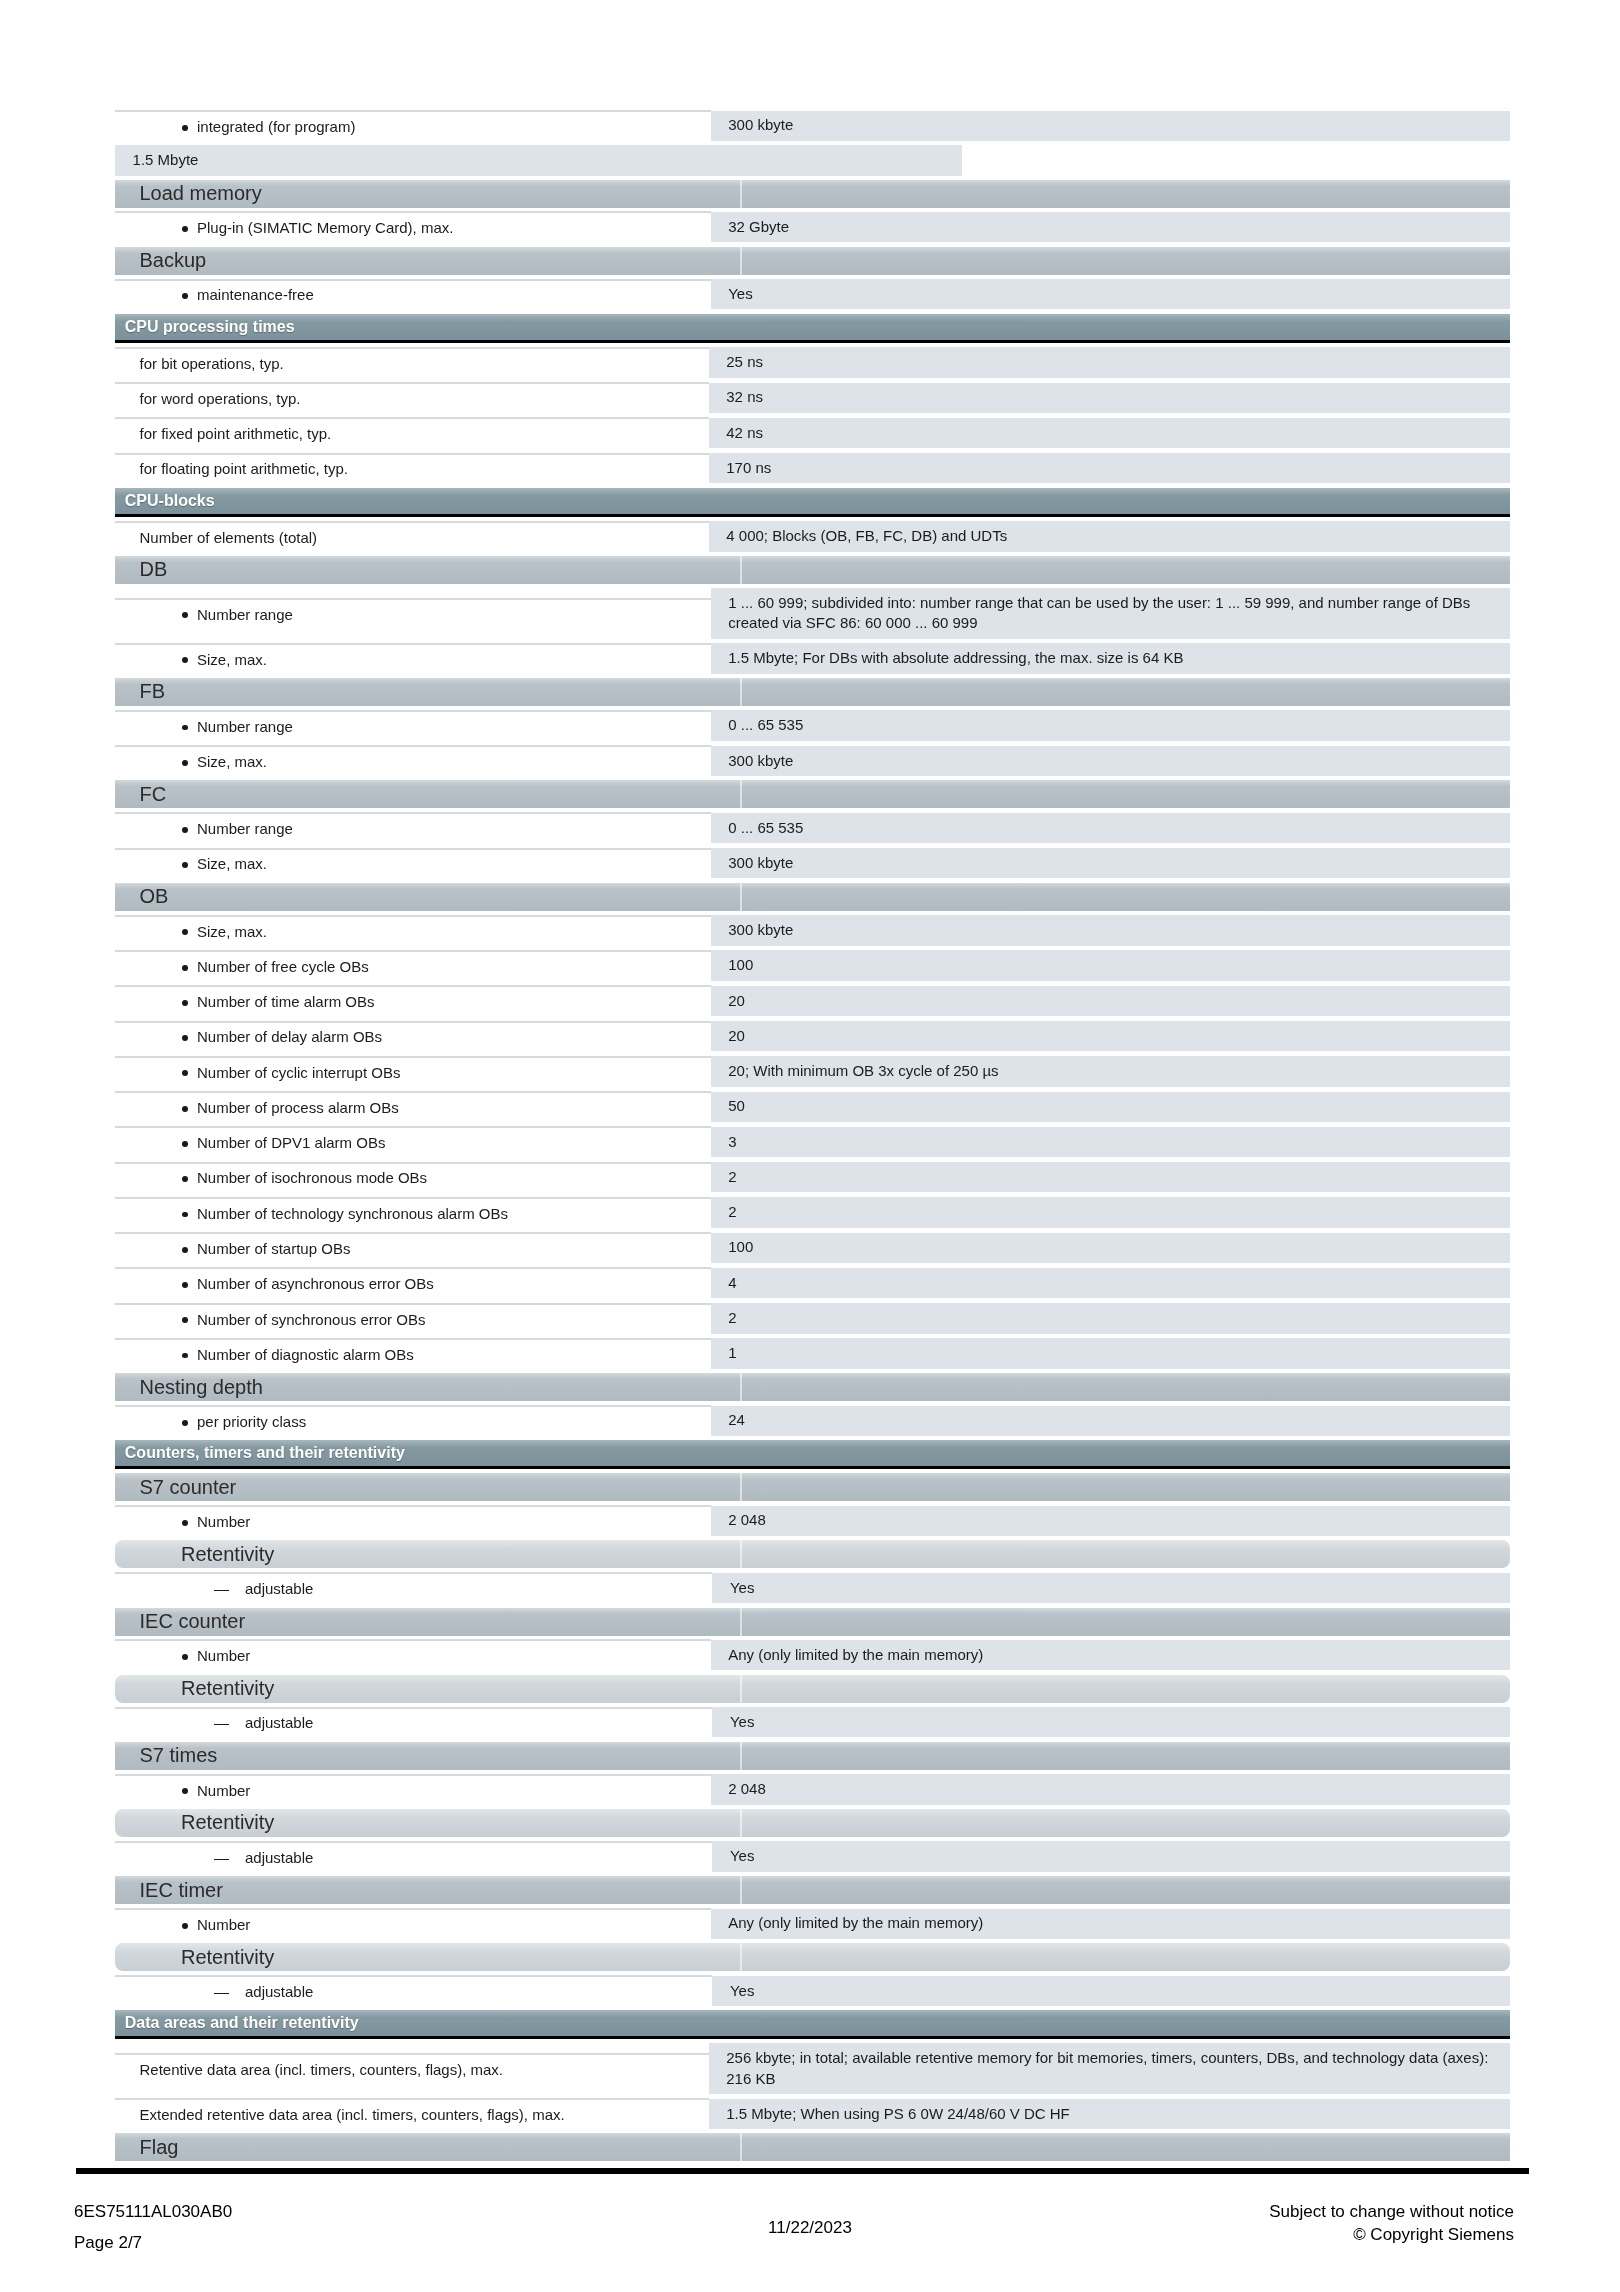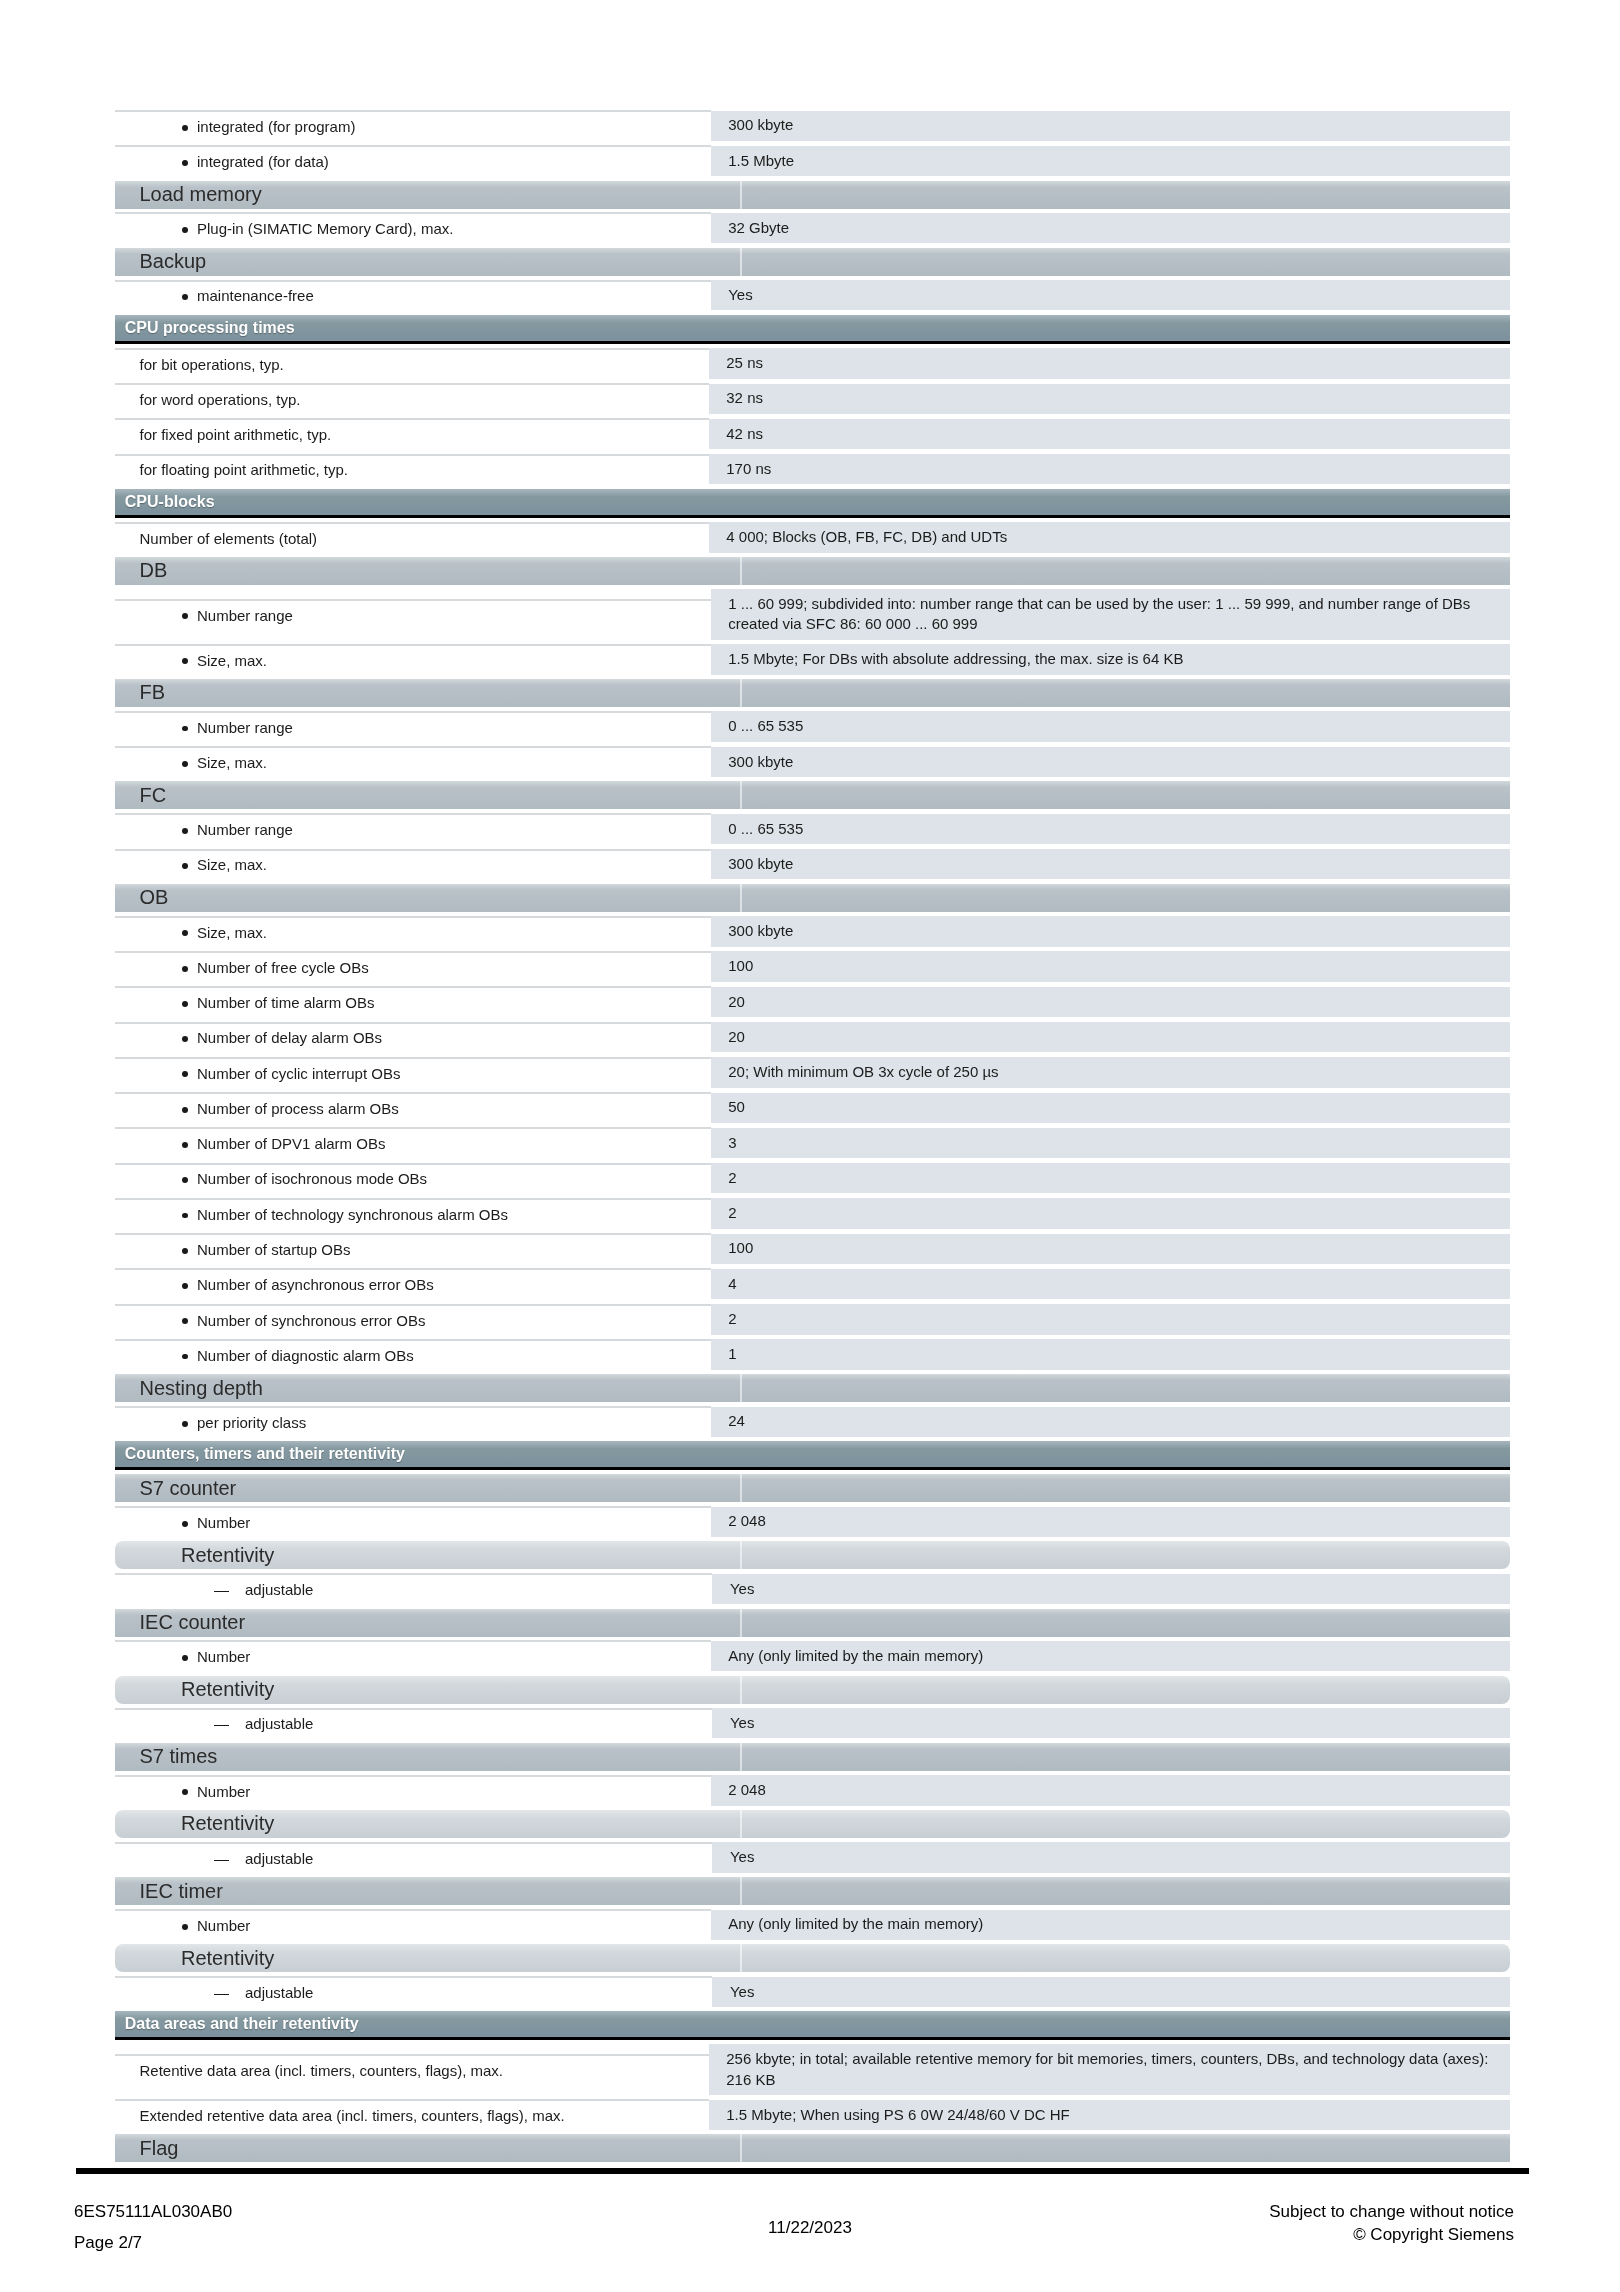--- a/index.html
+++ b/index.html
@@ -67,21 +67,20 @@
 </style>
 </head>
 <body>
 
 <div id="spec-table">
     <div class="t-row">
       <div class="t-label lbl-bullet">integrated (for program)</div>
       <div class="t-value">300 kbyte</div>
     </div>
     <div class="t-row">
-      <div class="t-label lbl-bullet">integrated (for data)</div>
       <div class="t-value">1.5 Mbyte</div>
     </div>
     <div class="t-sub">Load memory</div>
     <div class="t-row">
       <div class="t-label lbl-bullet">Plug-in (SIMATIC Memory Card), max.</div>
       <div class="t-value">32 Gbyte</div>
     </div>
     <div class="t-sub">Backup</div>
     <div class="t-row">
       <div class="t-label lbl-bullet">maintenance-free</div>

